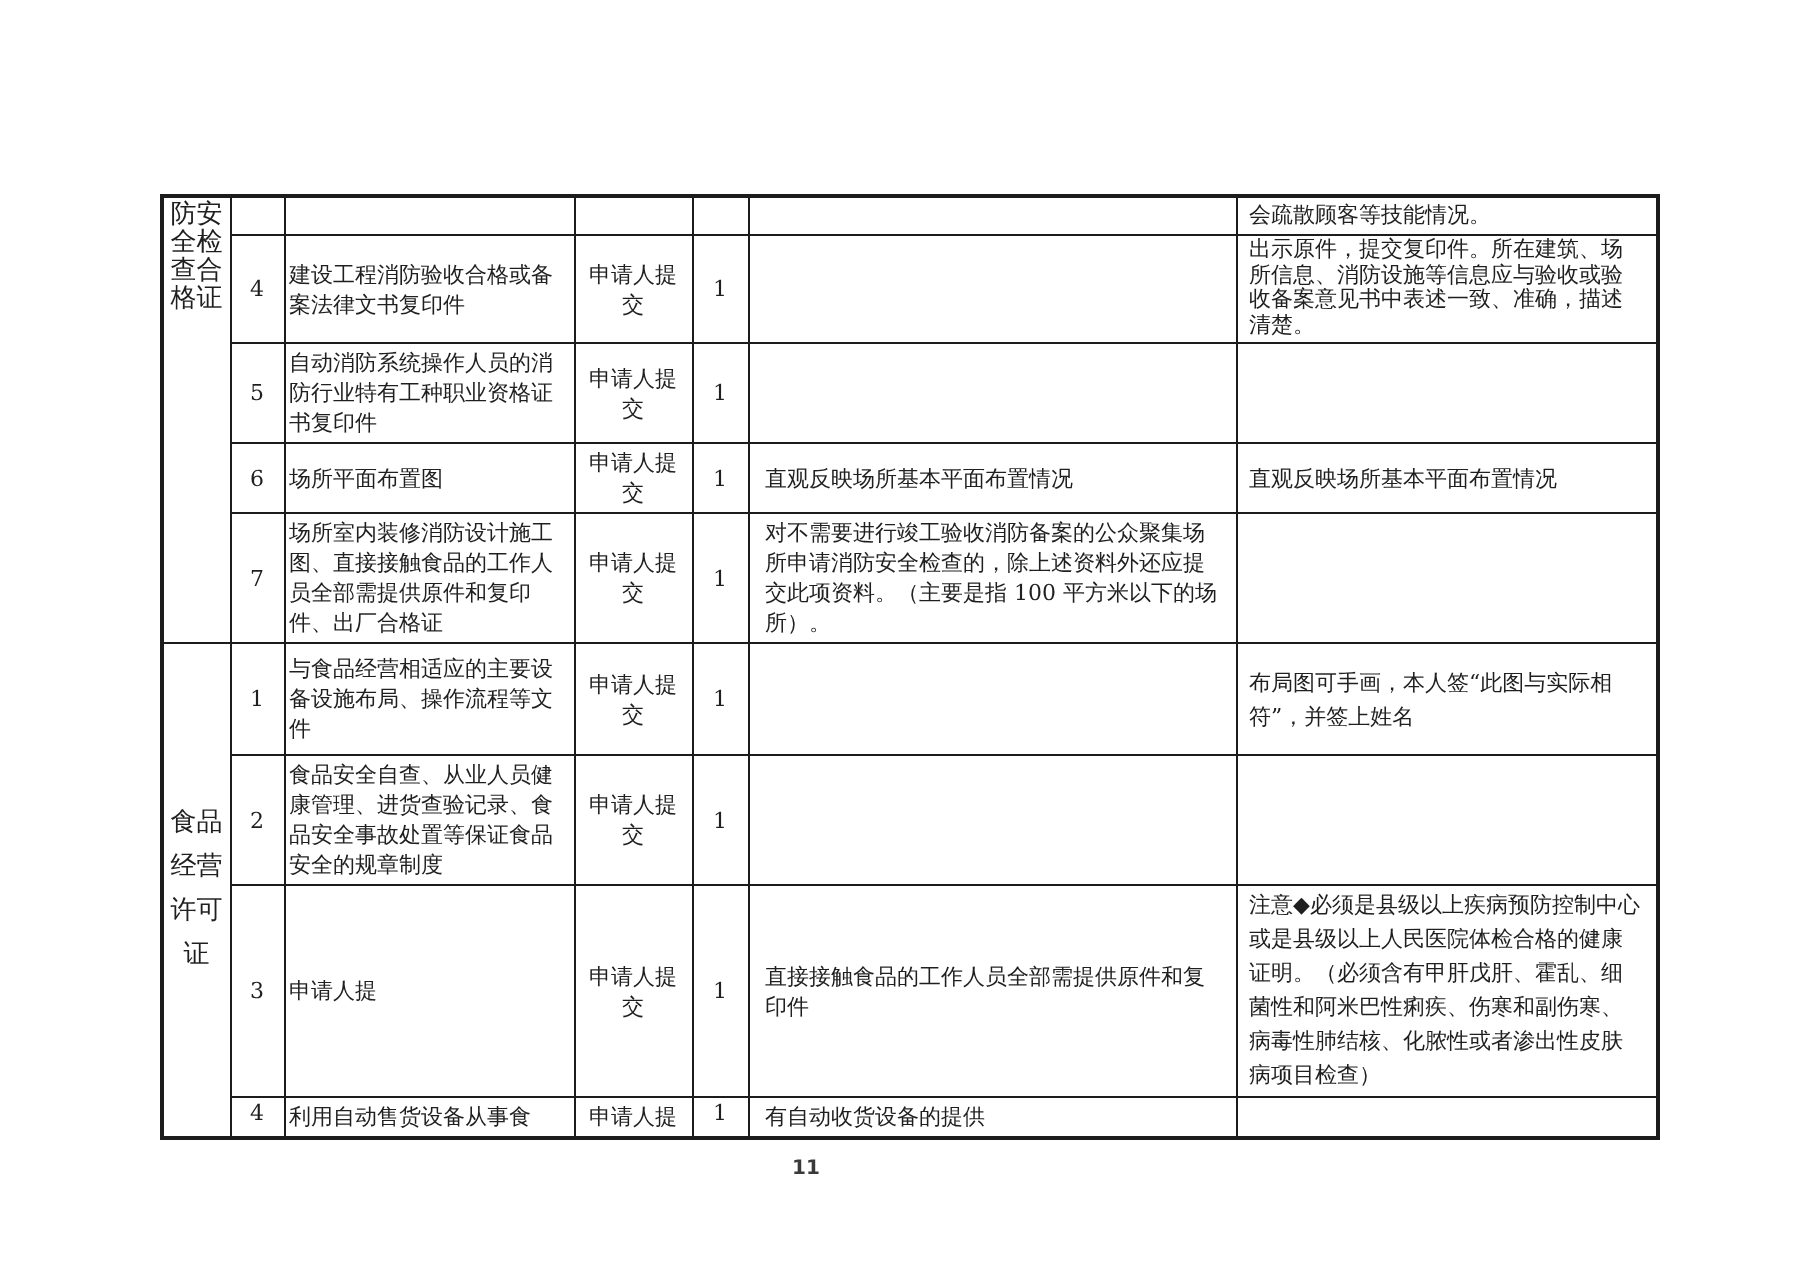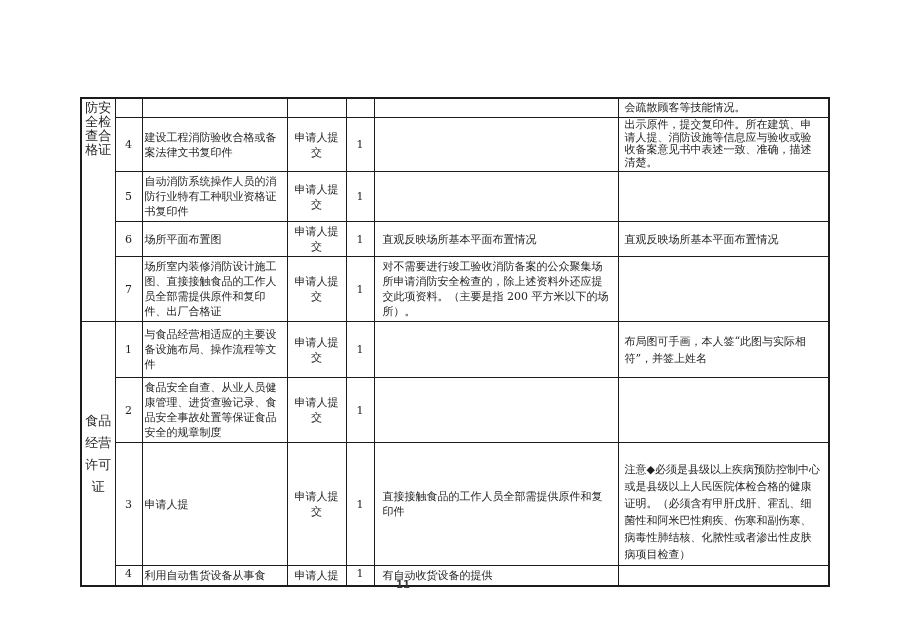--- a/index.html
+++ b/index.html
@@ -30,21 +30,21 @@
     padding:2px 3px; word-break:break-all;
   }
   .cat-top { vertical-align:top; padding-top:2px;margin-top:33px; }
   .num { text-align:center; }
   .name { padding:2px 2px; text-align:left; }
   .submit { text-align:center; padding:2px 2px; }
   .count { text-align:center; }
   .desc { padding:2px 8px; line-height:15px; }
   .remark { padding:2px 6px; line-height:17px; }
   .remark-tight { line-height:12.5px; vertical-align:top; padding-top:1px; }
-  .vtop { vertical-align:top; padding-top:18px; }
+  .vtop { vertical-align:top; padding-top:1px; }
   tr.r0 { height:16px; }
   tr.r0 td { vertical-align:top; line-height:14px; }
   tr.r4 { height:38px; }
   tr.r5 { height:44px; }
   tr.r6 { height:35px; }
   tr.r7 { height:62px; }
   tr.f1 { height:56px; }
   tr.f2 { height:65px; }
   tr.f3 { height:100px; }
   tr.f4 { height:20px; }
@@ -79,21 +79,21 @@
         <td class="count"></td>
         <td class="desc"></td>
         <td class="remark">会疏散顾客等技能情况。</td>
       </tr>
       <tr class="r4">
         <td class="num">4</td>
         <td class="name">建设工程消防验收合格或备案法律文书复印件</td>
         <td class="submit">申请人提交</td>
         <td class="count">1</td>
         <td class="desc"></td>
-        <td class="remark remark-tight">出示原件，提交复印件。所在建筑、申请人提、消防设施等信息应与验收或验收备案意见书中表述一致、准确，描述清楚。</td>
+        <td class="remark remark-tight">出示原件，提交复印件。所在建筑、场所信息、消防设施等信息应与验收或验收备案意见书中表述一致、准确，描述清楚。</td>
       </tr>
       <tr class="r5">
         <td class="num">5</td>
         <td class="name">自动消防系统操作人员的消防行业特有工种职业资格证书复印件</td>
         <td class="submit">申请人提交</td>
         <td class="count">1</td>
         <td class="desc"></td>
         <td class="remark"></td>
       </tr>
       <tr class="r6">
@@ -102,21 +102,21 @@
         <td class="submit">申请人提交</td>
         <td class="count">1</td>
         <td class="desc">直观反映场所基本平面布置情况</td>
         <td class="remark">直观反映场所基本平面布置情况</td>
       </tr>
       <tr class="r7">
         <td class="num">7</td>
         <td class="name">场所室内装修消防设计施工图、直接接触食品的工作人员全部需提供原件和复印件、出厂合格证</td>
         <td class="submit">申请人提交</td>
         <td class="count">1</td>
-        <td class="desc">对不需要进行竣工验收消防备案的公众聚集场所申请消防安全检查的，除上述资料外还应提交此项资料。（主要是指 200 平方米以下的场所）。</td>
+        <td class="desc">对不需要进行竣工验收消防备案的公众聚集场所申请消防安全检查的，除上述资料外还应提交此项资料。（主要是指 100 平方米以下的场所）。</td>
         <td class="remark"></td>
       </tr>
       <tr class="f1">
         <td class="cat" rowspan="4"><span>食品经营许可证</span></td>
         <td class="num">1</td>
         <td class="name">与食品经营相适应的主要设备设施布局、操作流程等文件</td>
         <td class="submit">申请人提交</td>
         <td class="count">1</td>
         <td class="desc"></td>
         <td class="remark">布局图可手画，本人签“此图与实际相符”，并签上姓名</td>

